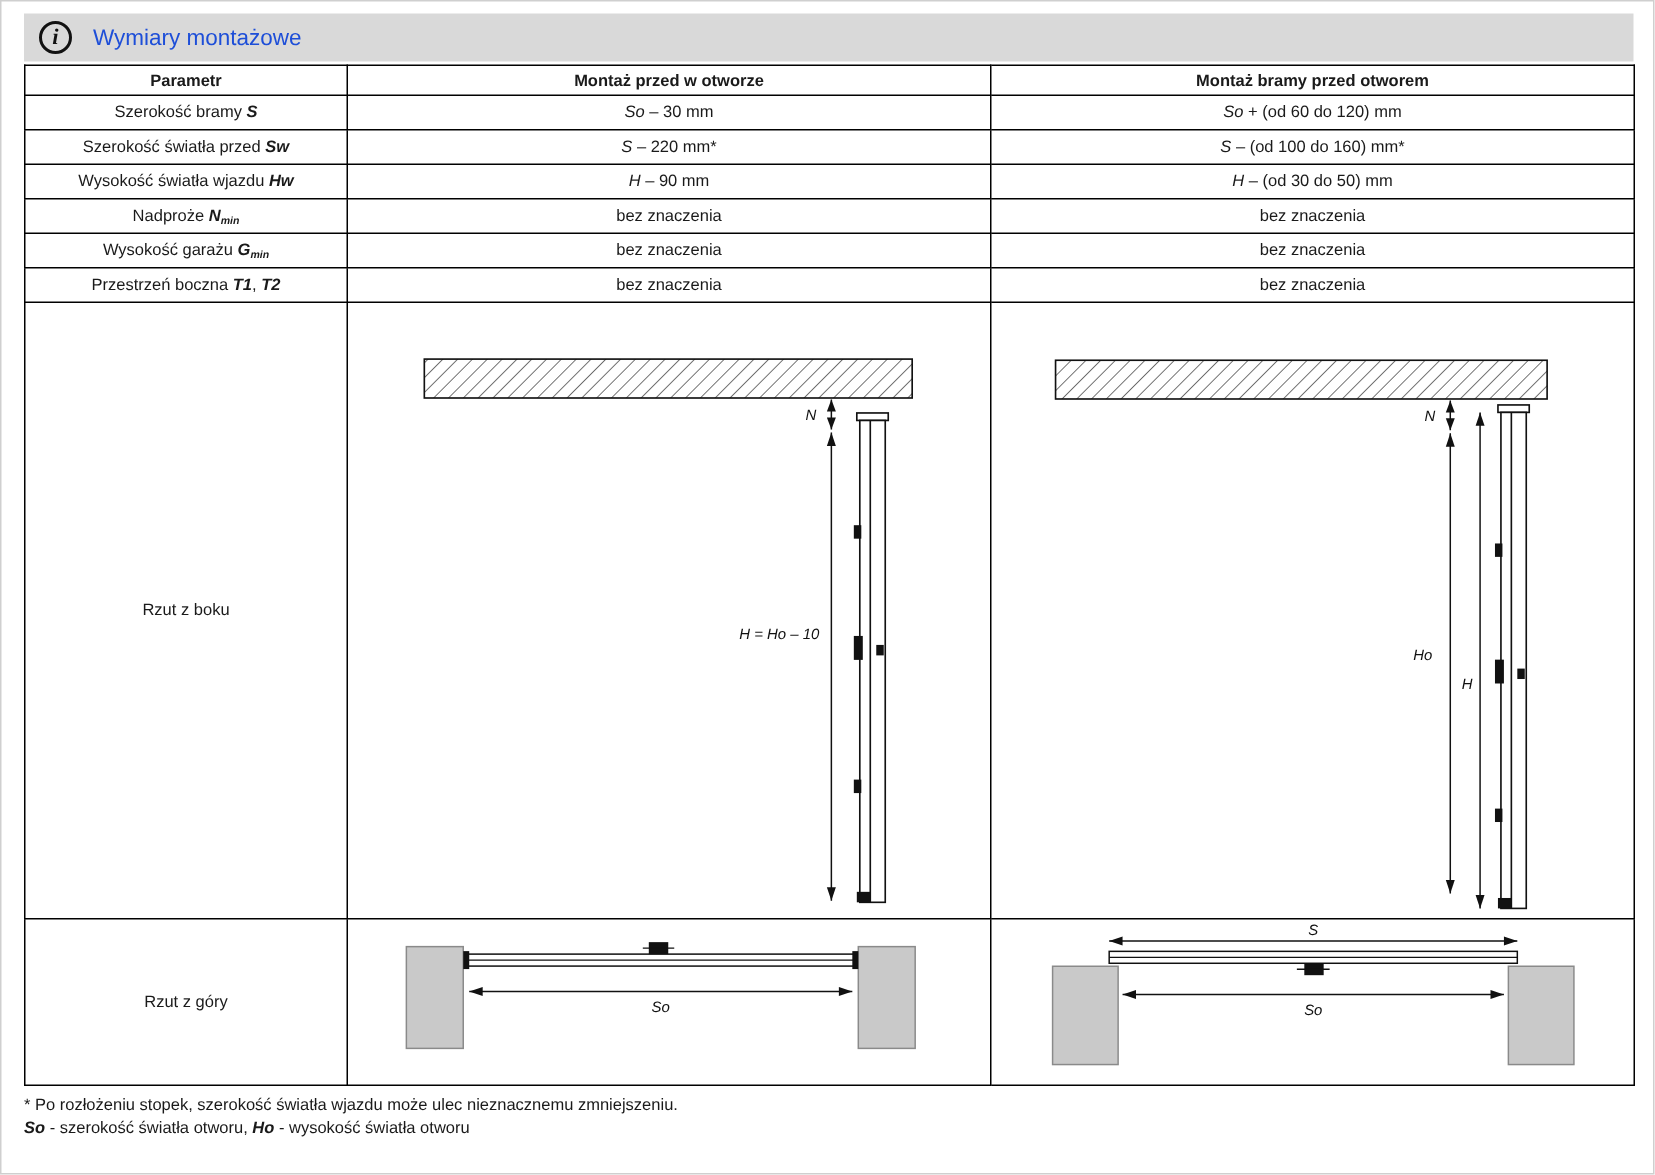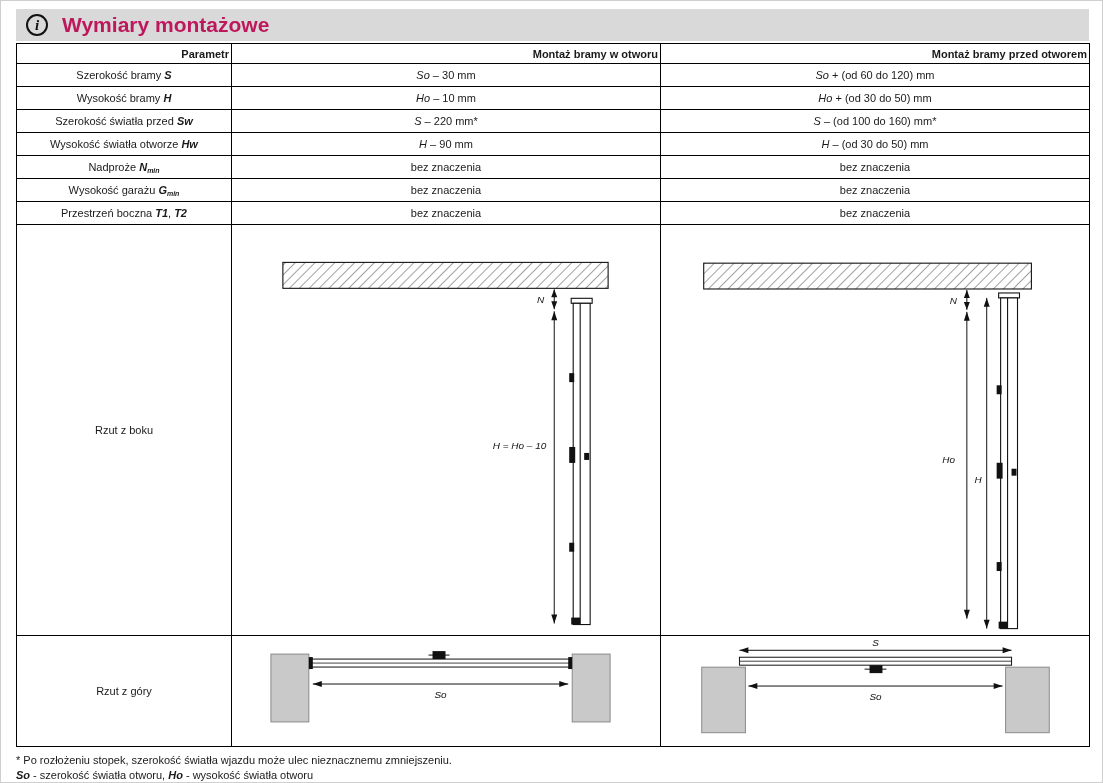--- a/index.html
+++ b/index.html
@@ -22,32 +22,32 @@
     margin-bottom:2px;
   }
   .info-icon {
     width:22px; height:22px;
     border:2px solid #111; border-radius:50%;
     display:flex; align-items:center; justify-content:center;
     font-family:"Liberation Serif", serif;
     font-style:italic; font-weight:bold; font-size:15px;
     color:#111; flex:0 0 auto;
   }
-  .title { font-size:21px; font-weight:bold; margin-left:14px; color:#be185d; }
+  .title { font-size:15px; font-weight:normal; margin-left:14px; color:#1d4ed8; }
 
   
   table { border-collapse:collapse; width:1073px; table-layout:fixed; }
   th, td {
     border:1px solid #000;
     font-size:11px;
     text-align:center; vertical-align:middle;
     padding:2px;
     overflow:hidden;
   }
-  th { font-weight:bold; height:20px;text-align:right; }
+  th { font-weight:bold; height:20px; }
   tr.data-row td { height:23px;margin-top:20px; }
   td.diagram-cell { padding:0; height:410px; }
   td.top-cell { padding:0; height:110px; }
   svg { display:block; margin:0 auto; }
   .dim { font-size:10px; font-style:italic; fill:#111; font-family:"Liberation Sans", sans-serif; }
 
   
   .seg-i  { font-style:italic; }
   .seg-bi { font-style:italic; font-weight:bold; }
   .seg-sub{ font-style:italic; font-weight:bold; font-size:7px; vertical-align:-2px; }
@@ -67,41 +67,36 @@
 
   <table>
     <colgroup>
         <col style="width:215px">
         <col style="width:429px">
         <col style="width:429px">
       </colgroup>
     <tbody>
         <tr>
       <th>Parametr</th>
-      <th>Montaż bramy w otworu</th>
+      <th>Montaż przed w otworze</th>
       <th>Montaż bramy przed otworem</th>
     </tr>
 
     <tr class="data-row">
       <td><span>Szerokość bramy </span><span class="seg-bi">S</span></td>
       <td><span class="seg-i">So</span><span> – 30 mm</span></td>
       <td><span class="seg-i">So</span><span> + (od 60 do 120) mm</span></td>
     </tr>
     <tr class="data-row">
-      <td><span>Wysokość bramy </span><span class="seg-bi">H</span></td>
-      <td><span class="seg-i">Ho</span><span> – 10 mm</span></td>
-      <td><span class="seg-i">Ho</span><span> + (od 30 do 50) mm</span></td>
-    </tr>
-    <tr class="data-row">
       <td><span>Szerokość światła przed </span><span class="seg-bi">Sw</span></td>
       <td><span class="seg-i">S</span><span> – 220 mm*</span></td>
       <td><span class="seg-i">S</span><span> – (od 100 do 160) mm*</span></td>
     </tr>
     <tr class="data-row">
-      <td><span>Wysokość światła otworze </span><span class="seg-bi">Hw</span></td>
+      <td><span>Wysokość światła wjazdu </span><span class="seg-bi">Hw</span></td>
       <td><span class="seg-i">H</span><span> – 90 mm</span></td>
       <td><span class="seg-i">H</span><span> – (od 30 do 50) mm</span></td>
     </tr>
     <tr class="data-row">
       <td><span>Nadproże </span><span class="seg-bi">N</span><span class="seg-sub">min</span></td>
       <td><span>bez znaczenia</span></td>
       <td><span>bez znaczenia</span></td>
     </tr>
     <tr class="data-row">
       <td><span>Wysokość garażu </span><span class="seg-bi">G</span><span class="seg-sub">min</span></td>

